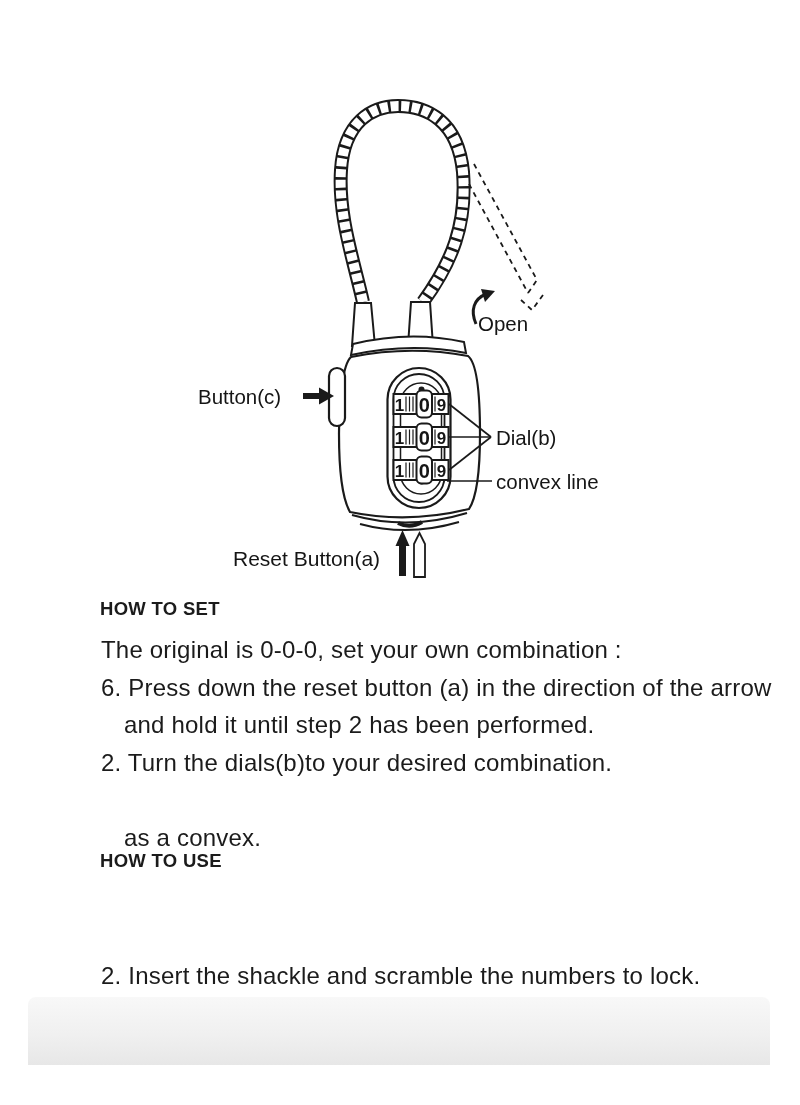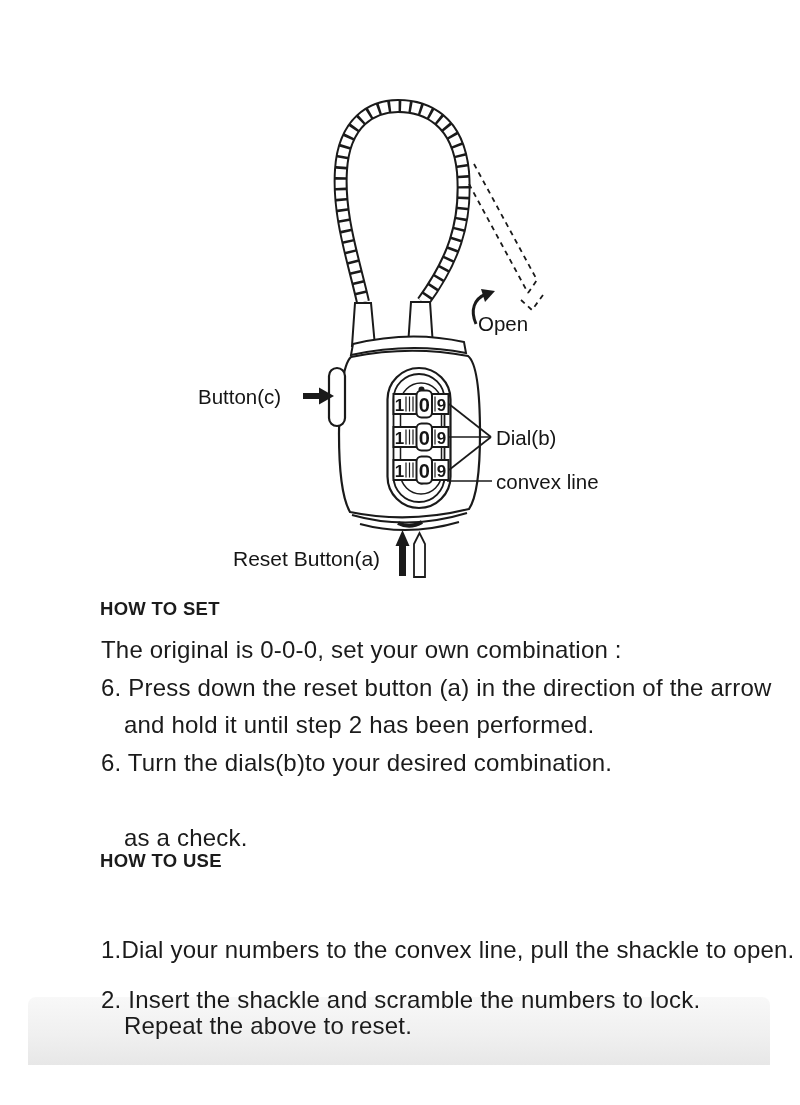--- a/index.html
+++ b/index.html
@@ -127,21 +127,19 @@
       <polygon points="402.5,530 409.5,546 406,546 406,576 399,576 399,546 395.5,546" fill="#1a1a1a"></polygon>
       <path d="M 414 544 L 419.5 533 L 425 544 L 425 577 L 414 577 Z" fill="#ffffff" stroke="#1a1a1a" stroke-width="1.8"></path>
     </g>
   </svg>
 
   <div class="txt">
     <div class="line hd" style="top:598px">HOW TO SET</div>
     <div class="line" style="top:636px">The original is 0-0-0, set your own combination :</div>
     <div class="line" style="top:674px">6. Press down the reset button (a) in the direction of the arrow</div>
     <div class="line ind" style="top:711px">and hold it until step 2 has been performed.</div>
-    <div class="line" style="top:749px">6. Turn the dials(b)to your desired combination.</div>
-    <div class="line ind" style="top:824px">as a check.</div>
+    <div class="line" style="top:749px">2. Turn the dials(b)to your desired combination.</div>
+    <div class="line ind" style="top:824px">as a convex.</div>
     <div class="line hd" style="top:850px">HOW TO USE</div>
-    <div class="line" style="top:936px">1.Dial your numbers to the convex line, pull the shackle to open.</div>
-    <div class="line" style="top:986px">2. Insert the shackle and scramble the numbers to lock.</div>
-    <div class="line ind" style="top:1012px">Repeat the above to reset.</div>
+    <div class="line" style="top:962px">2. Insert the shackle and scramble the numbers to lock.</div>
   </div>
 
 </div>
 
 </body></html>

